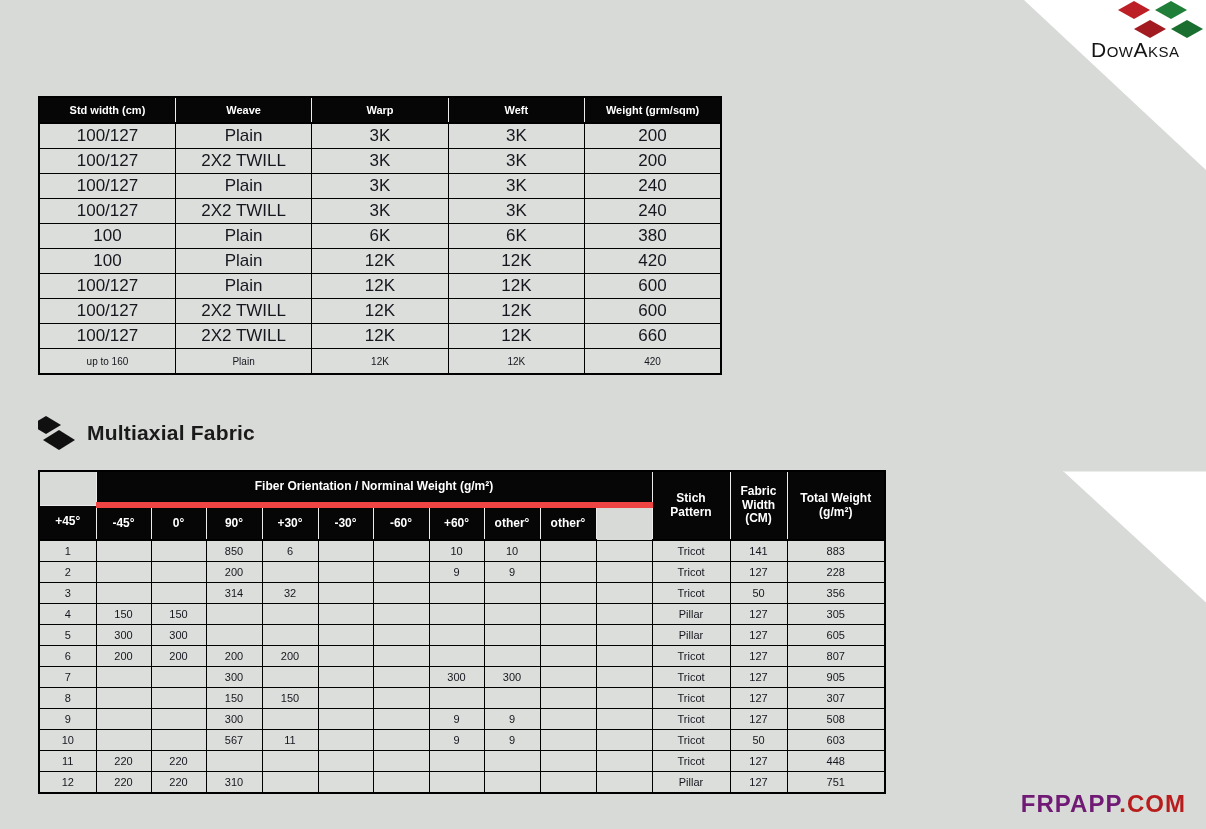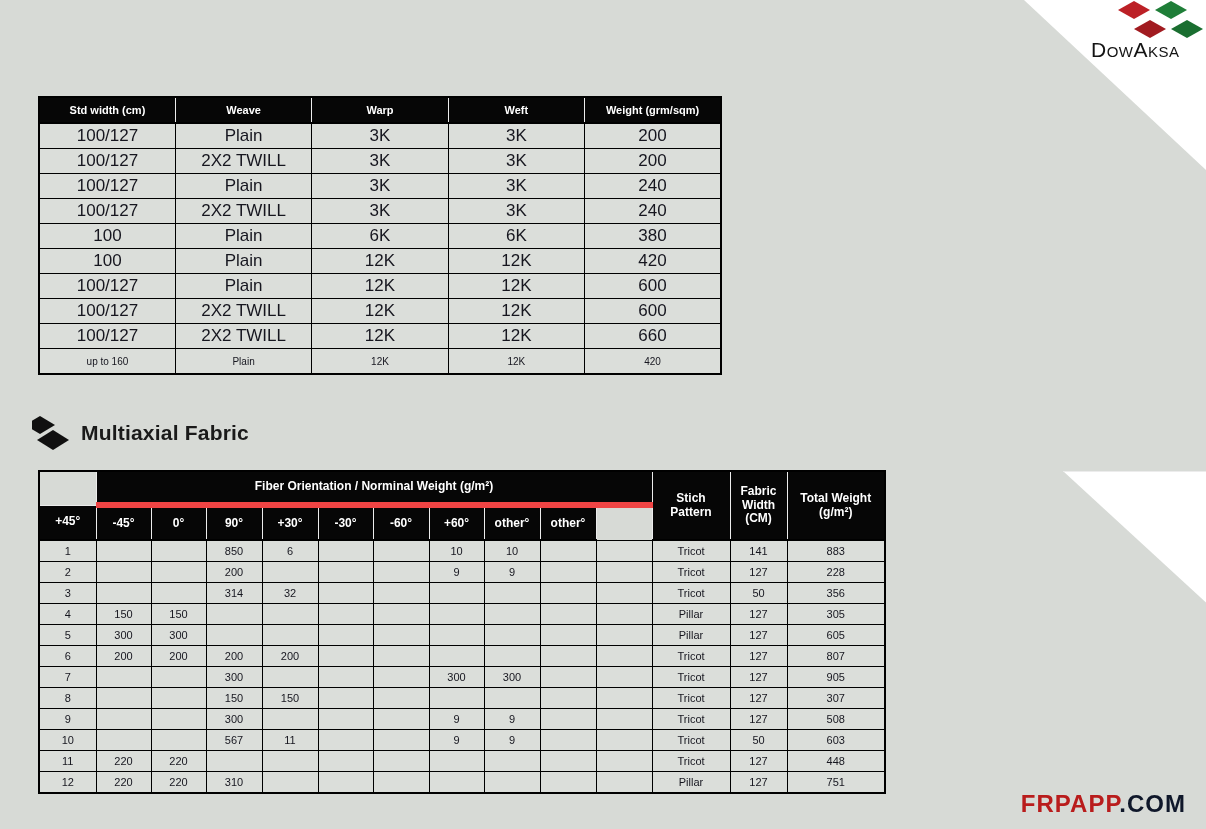--- a/index.html
+++ b/index.html
@@ -20,21 +20,21 @@
   .logo-diamonds { position:absolute; left:1110px; top:0; }
   .logo-text {
     position:absolute; left:1091px; top:38px;
     font-weight:normal; font-size:21px; font-variant:small-caps;
     letter-spacing:0.5px; color:#141414; white-space:nowrap;
   }
 
   
   .section-title { position:absolute; display:flex; align-items:center; gap:9px; }
   .section-title.s1 { left:0; top:36px; }
-  .section-title.s2 { left:0; top:416px;padding-left:32px; }
+  .section-title.s2 { left:6px; top:416px;padding-left:32px; }
   .section-title h1 {
     margin:0; font-size:21px; font-weight:bold; color:#1a1a1a; letter-spacing:0.2px;
   }
 
   
   table { border-collapse:collapse; table-layout:fixed; border:2px solid #000; }
   th {
     background:#060606; color:#ffffff; font-weight:bold;
     border:1px solid #ececec; border-bottom:2px solid #000;
     padding:0 2px; text-align:center;
@@ -397,16 +397,16 @@
           <td></td>
           <td></td>
           <td>Pillar</td>
           <td>127</td>
           <td>751</td>
         </tr>
       </tbody>
   </table>
 
   <div class="watermark">
-    <span style="color: #b91c1c;">FRPAPP</span><span style="color: #0f172a;">.COM</span>
+    <span style="color: #701a75;">FRPAPP</span><span style="color: #b91c1c;">.COM</span>
   </div>
 
 </div>
 
 </body></html>

